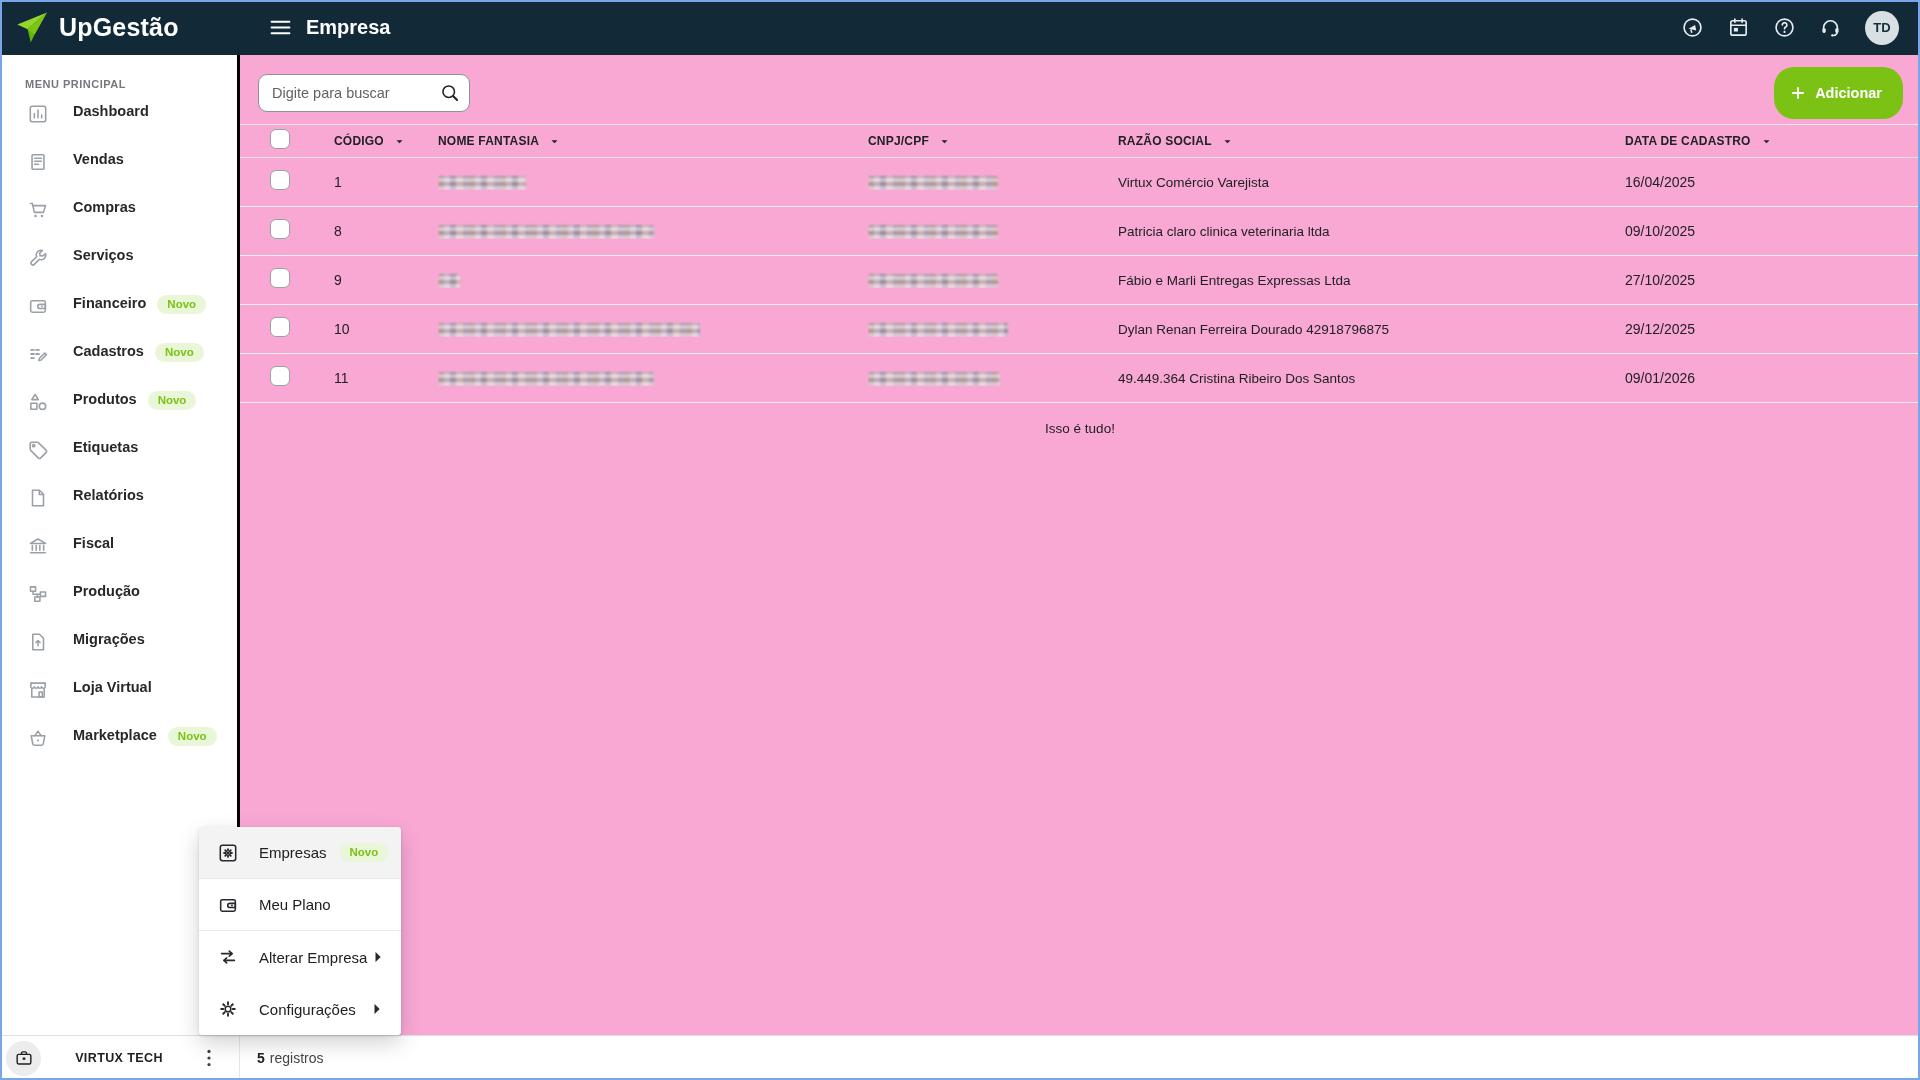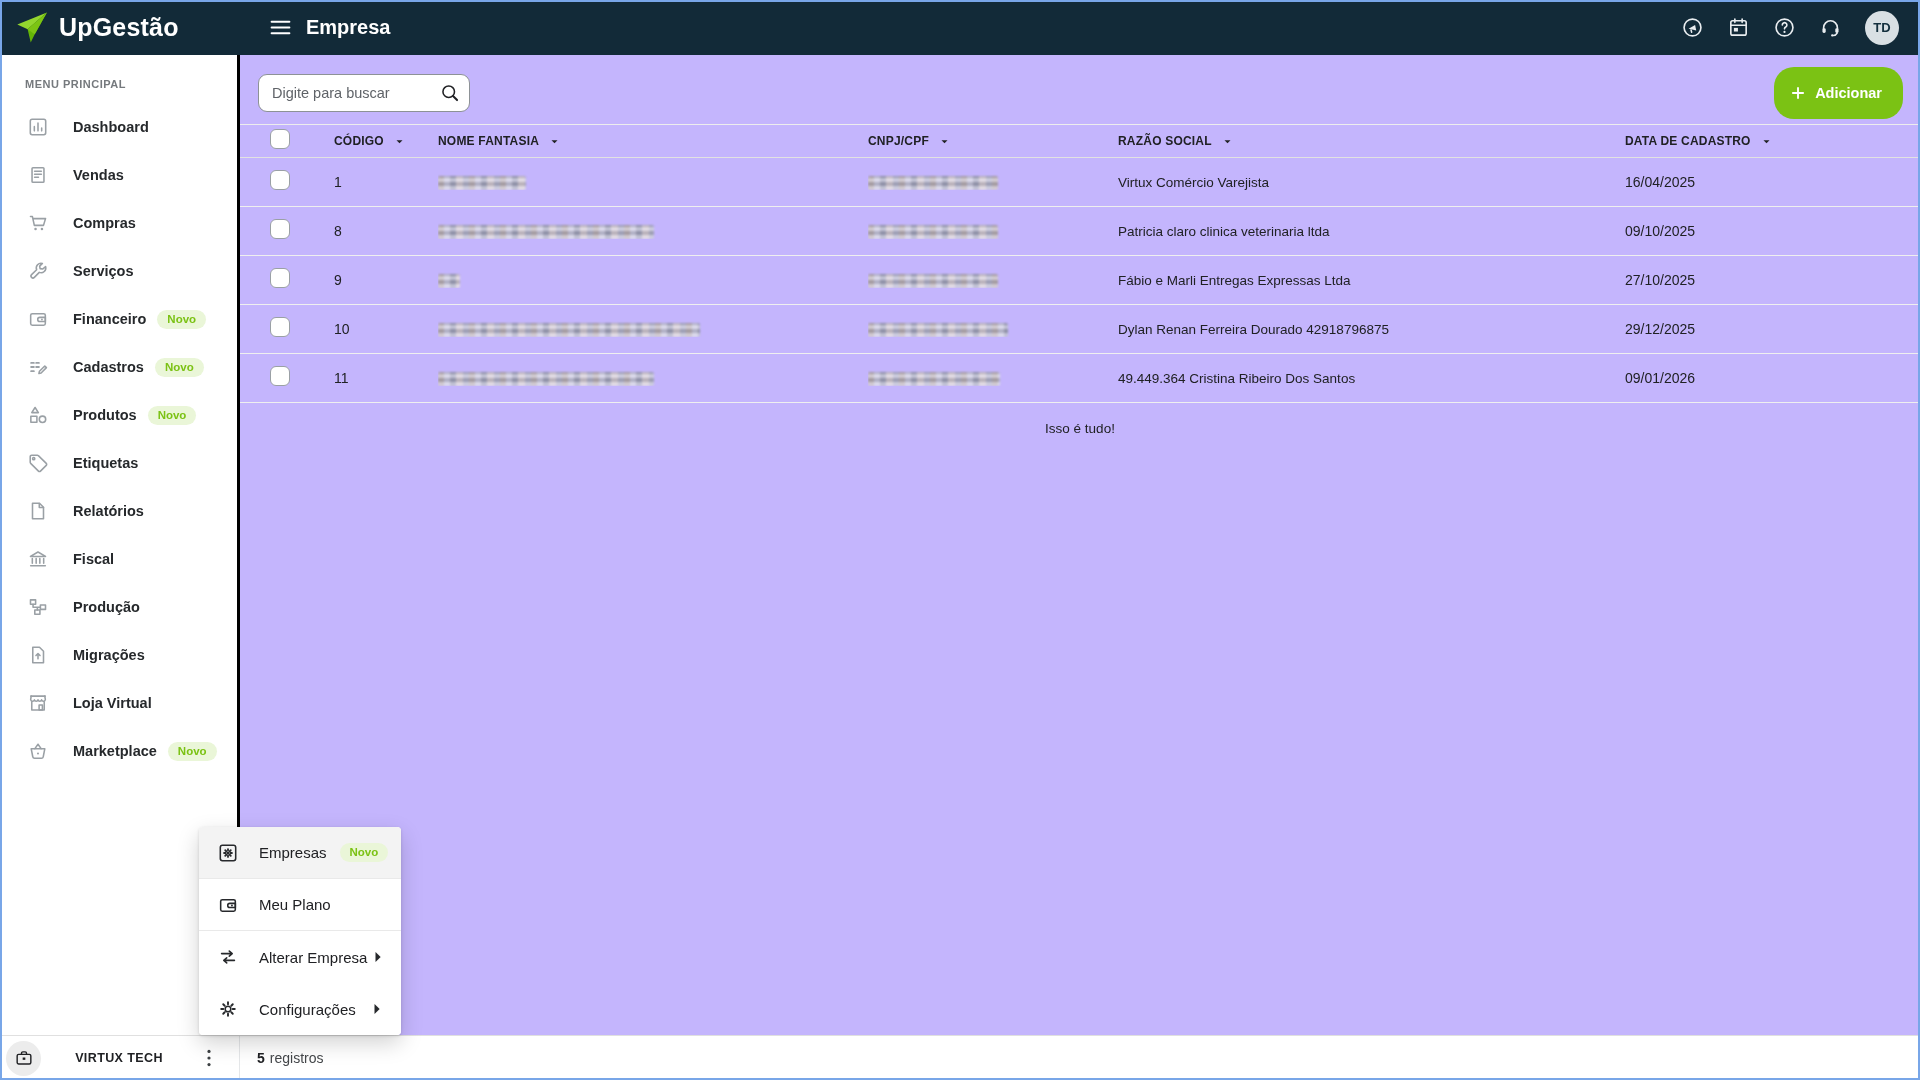--- a/index.html
+++ b/index.html
@@ -27,30 +27,30 @@
     width:34px; height:34px; border-radius:50%; background:var(--avatar-bg,#d9e0e4);
     color:#14303e; font-weight:700; font-size:13px; display:flex; align-items:center; justify-content:center; cursor:pointer;
   }
 
   
   .sidebar {
     position:absolute; top:55px; left:0; width:240px; bottom:45px;
     background:#fff; border-right:3px solid #000000; z-index:10;
   }
   .menu-label { padding:23px 0 13px 25px; font-size:11px; font-weight:700; color:#75797d; letter-spacing:.5px; }
-  .side-item { height:48px; display:flex; align-items:center; padding-left:27px; cursor:pointer; }
+  .side-item { height:48px; display:flex; align-items:flex-start; padding-left:27px; cursor:pointer; }
   .side-item .icon { width:22px; height:22px; color:#9aa0a5; flex:none; }
   .side-label { font-size:14.5px; font-weight:600; color:#26292c; margin-left:24px; white-space:nowrap; }
   .badge {
     background:var(--badge-bg,#eaf6d8); color:var(--accent,#7bc214);
     font-size:11.5px; font-weight:700; padding:3px 10px 4px; border-radius:10px; margin-left:11px; white-space:nowrap;
   }
 
   
-  .main { position:absolute; top:55px; left:240px; right:0; bottom:45px; background:#c4b5fd; }
+  .main { position:absolute; top:55px; left:240px; right:0; bottom:45px; background:#f9a8d4; }
   .toolbar { display:flex; align-items:center; justify-content:space-between; padding:12px 17px 5px 18px; }
   .search { position:relative; width:212px; }
   .search input {
     width:100%; height:38px; border:1px solid #8d9296; border-radius:9px;
     padding:0 40px 0 13px; font-size:14.5px; font-family:inherit; color:#202124; outline:none; background:#fff;
   }
   .search input::placeholder { color:#5f6368; }
   .search-icon-btn { position:absolute; right:9px; top:8px; width:22px; height:22px; color:#202124; background:none; border:none; padding:0; cursor:pointer; }
   .add-btn {
     height:52px; border:none; border-radius:20px; background:var(--accent,#7bc214); color:#fff;

